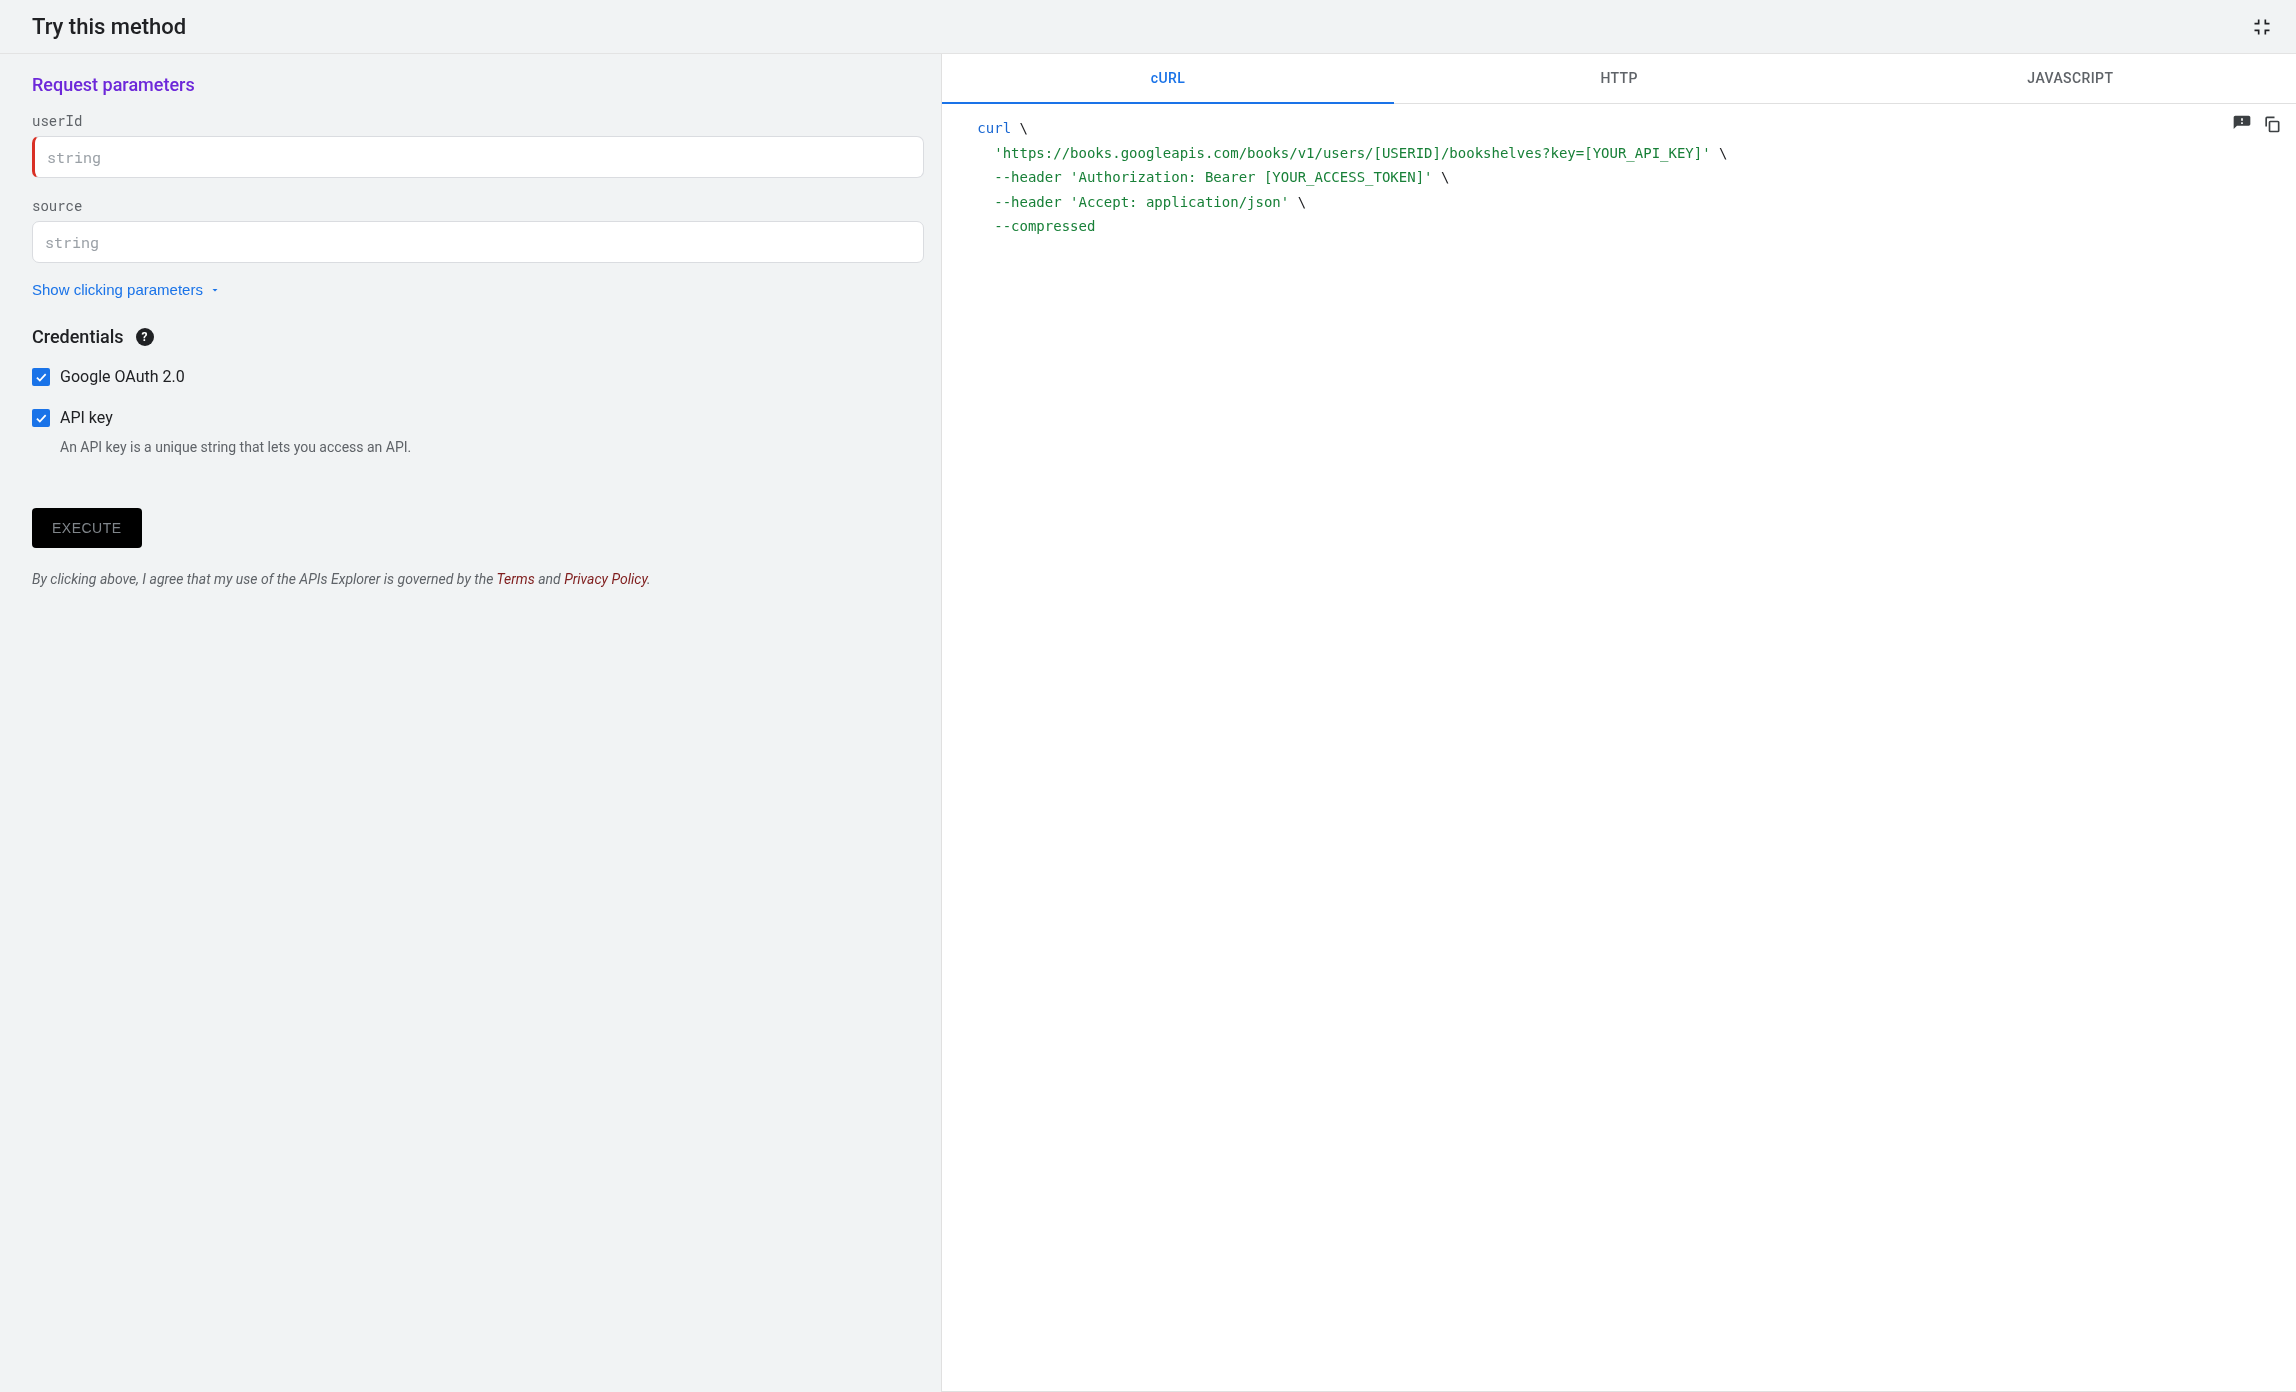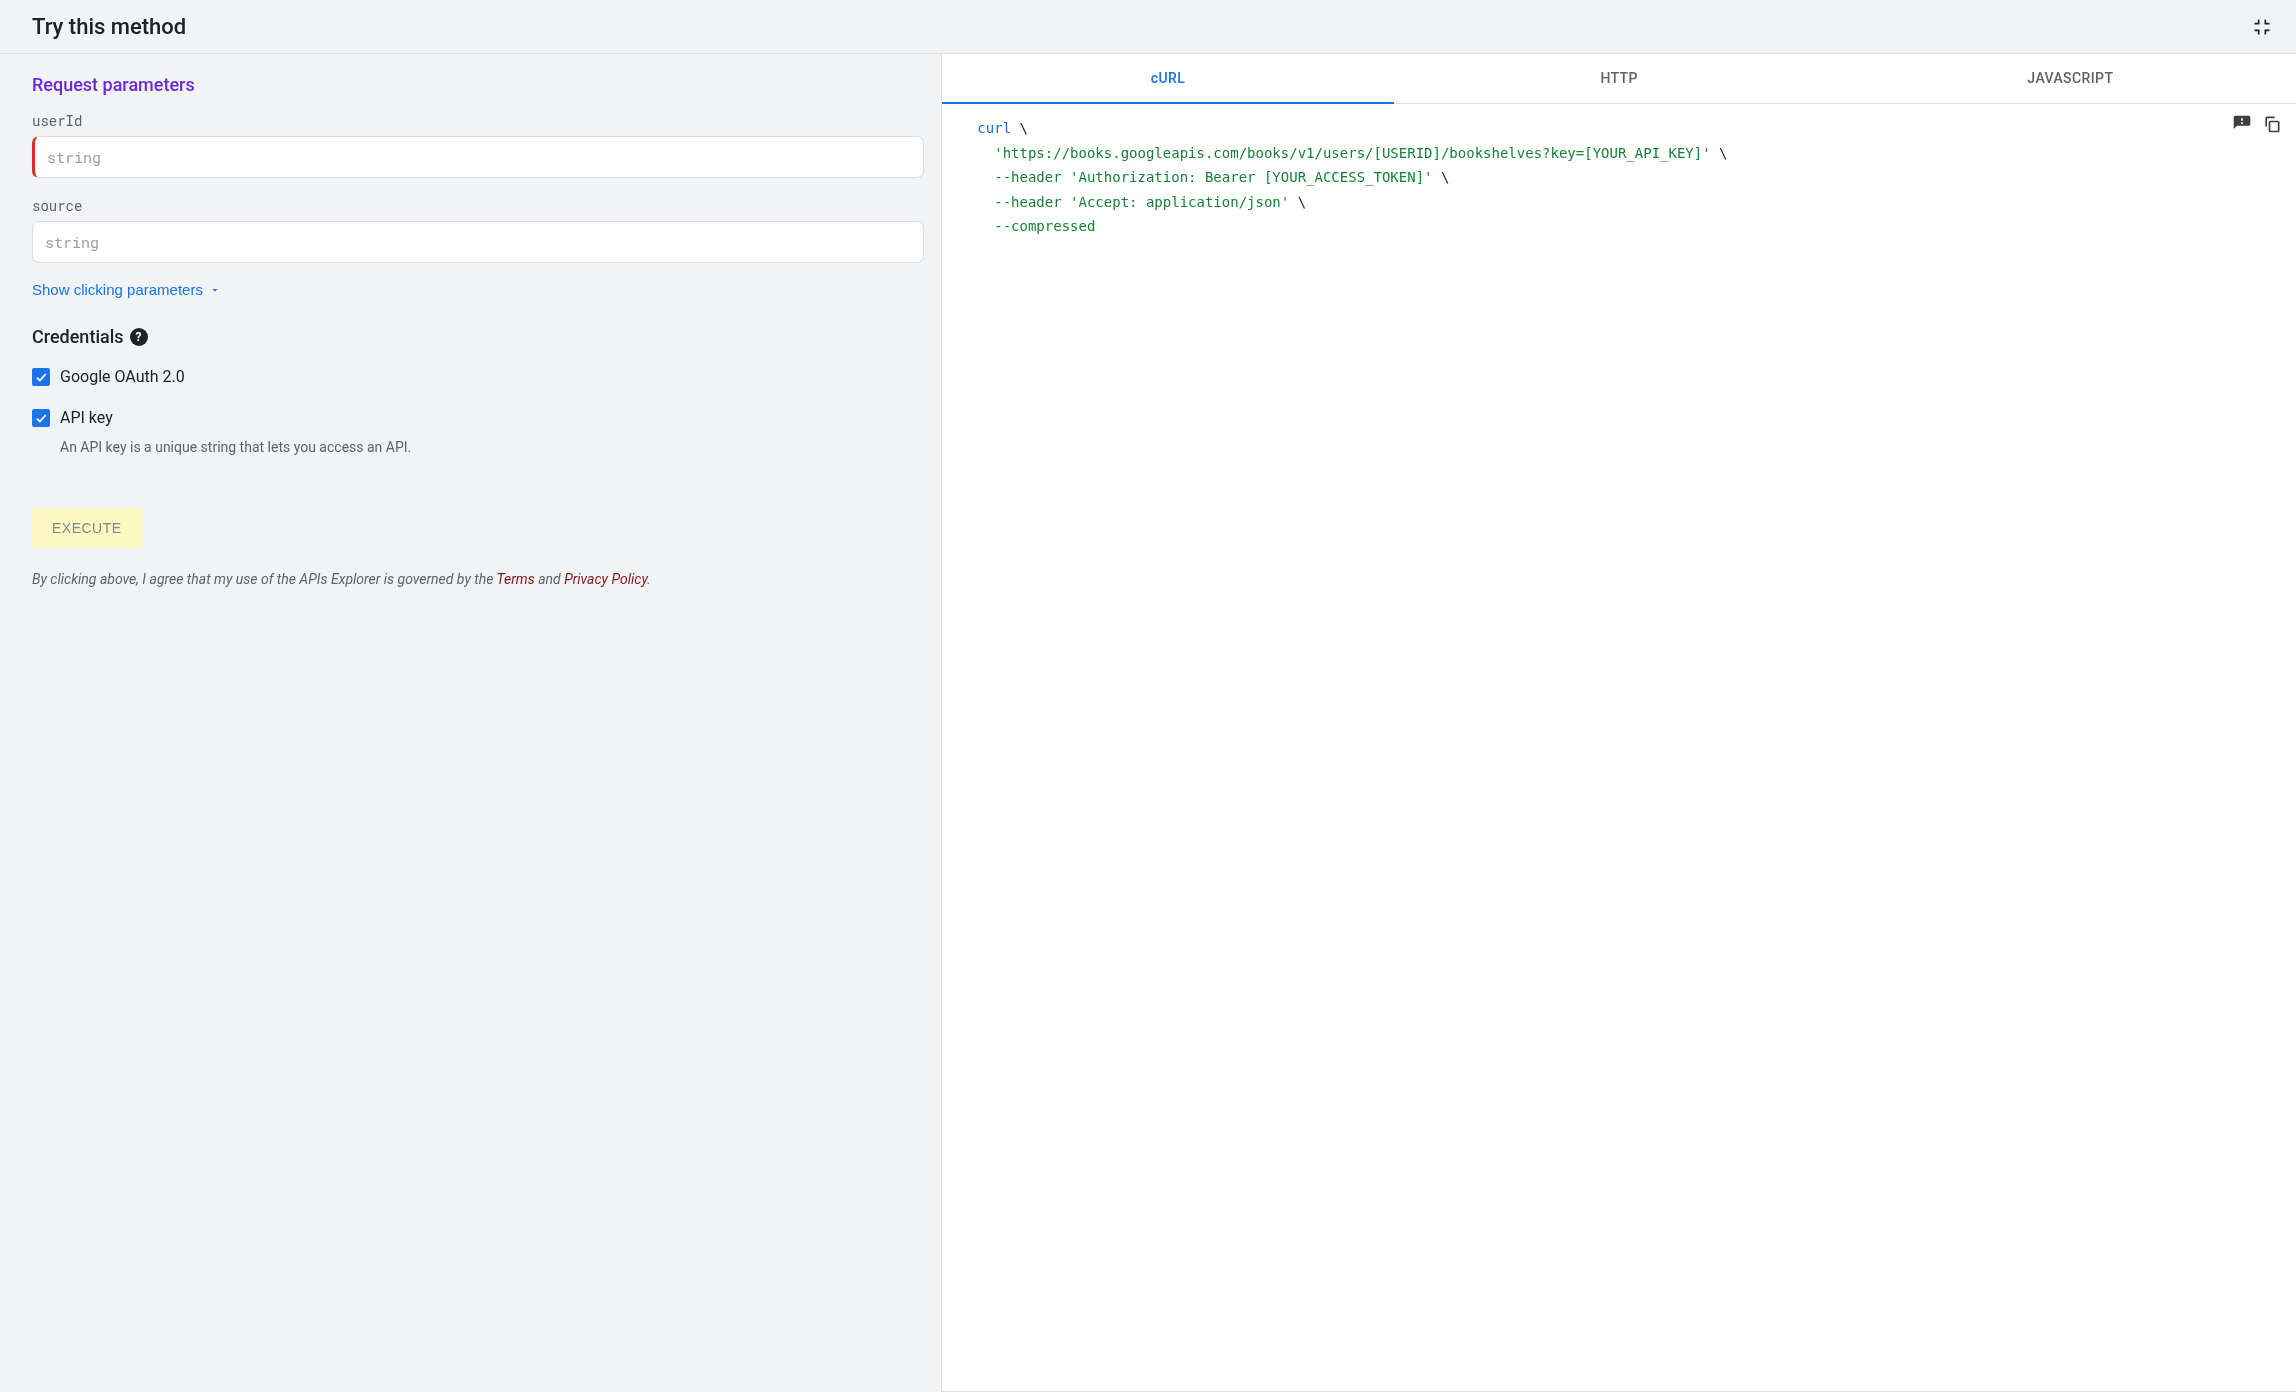--- a/index.html
+++ b/index.html
@@ -48,34 +48,34 @@
   .text-field::placeholder { color: #9aa0a6; }
   .text-field.required { border-left: 3px solid #d93025; }
   .param-block { margin-bottom: 18px; }
   .link-btn {
     color: #1a73e8; font-size: 15px; cursor: pointer;
     display: inline-flex; align-items: center; gap: 6px;
     background: none; border: none; padding: 0;
   }
   .small-link { color:#1a73e8; font-size:14px; cursor:pointer; display:inline-flex; align-items:center; gap:4px; }
   .chev { width: 12px; height: 12px; }
-  .credentials-header { display:flex; align-items:center; gap:6px; font-size:18px; font-weight:500; margin-top:28px; margin-bottom:20px; }
+  .credentials-header { display:flex; align-items:center; gap:12px; font-size:18px; font-weight:500; margin-top:28px; margin-bottom:20px; }
   .help-badge { width:18px; height:18px; border-radius:50%; background:#202124; color:#fff; display:inline-flex; align-items:center; justify-content:center; font-size:12px; font-weight:700; cursor:pointer; }
   .cred-item { margin-bottom: 22px; }
   .cred-row { display:flex; align-items:center; gap:10px; }
   .checkbox {
     width:18px; height:18px; background:#1a73e8; border-radius:2px;
     display:inline-flex; align-items:center; justify-content:center; cursor:pointer;
   }
   .checkbox svg { width:14px; height:14px; stroke:#fff; }
   .cred-label { font-size:16px; color:#202124; }
   .cred-desc { font-size:14px; color:#5f6368; margin-left:28px; margin-top:10px; line-height:1.5; }
   .execute-btn {
     margin-top: 28px;
-    background:#fef9c3; color:#80868b; border:none;
+    background:#000000; color:#80868b; border:none;
     font-size:14px; font-weight:500; letter-spacing:0.5px;
     padding:12px 20px; border-radius:4px; cursor:not-allowed;
     text-transform:uppercase;
   }
   .disclaimer { font-size:14px; color:#5f6368; font-style:italic; margin-top:20px; line-height:1.6; }
   .disclaimer a, .disclaimer .dlink { color:#7f1d1d; cursor:pointer; text-decoration:none; }
   
   .tabs { display:flex; border-bottom:1px solid #e0e0e0; }
   .tab { flex:1; text-align:center; padding:16px 0; font-size:14px; color:#5f6368; letter-spacing:0.4px; font-weight:500; cursor:pointer; }
   .tab.active { color:#1a73e8; border-bottom:2px solid #1a73e8; margin-bottom:-1px; }

